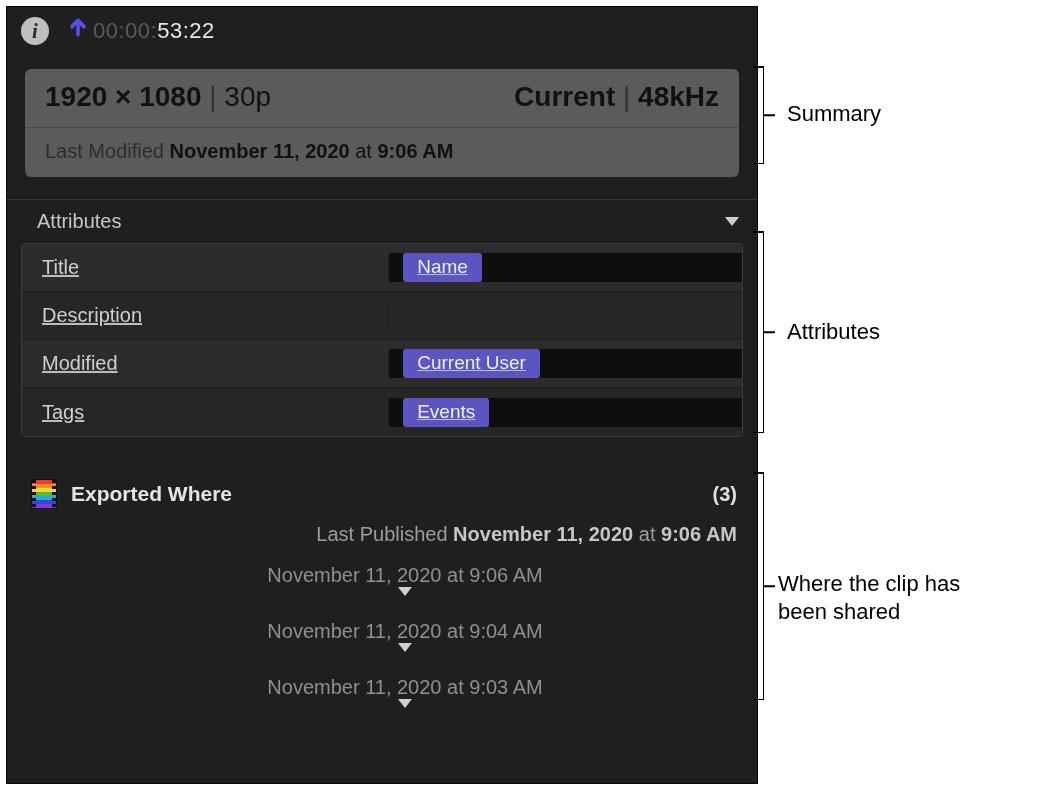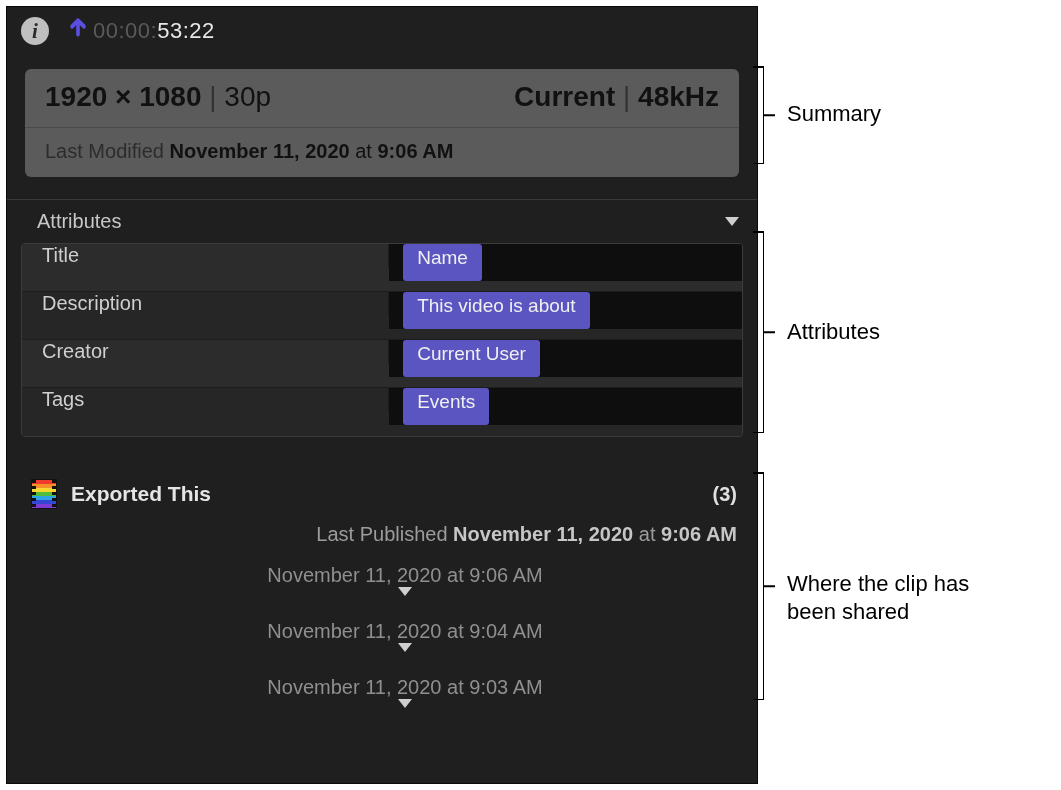--- a/index.html
+++ b/index.html
@@ -106,24 +106,25 @@
     }
 
     .attributes-table {
       margin: 2px 14px 0 14px;
       border: 1px solid #3c3c3c;
       border-radius: 4px;
       overflow: hidden;
     }
     .attr-row {
       display: flex;
-      align-items: flex-start;
+      align-items: center;
       height: 48px;
       background: #2c2c2c;
       border-bottom: 1px solid #1d1d1d;
+      text-decoration: underline;
     }
     .attr-row:nth-child(even) { background: #262626; }
     .attr-row:last-child { border-bottom: none; }
     .attr-label-cell {
       width: 51%;
       display: flex;
       align-items: center;
       padding-left: 20px;
       color: #cfcfcf;
       font-size: 20px;
@@ -133,21 +134,21 @@
       flex: 1;
       display: flex;
       align-items: center;
       background: #0e0e0e;
       padding-left: 14px;
     }
     .token {
       background: #5a55c0;
       color: #f0f0f0;
       font-size: 19px;
-      padding: 3px 14px 12px 14px;
+      padding: 3px 14px 4px 14px;
       border-radius: 3px;
       white-space: nowrap;
     }
 
     .exported-section {
       margin-top: 42px;
       padding: 0 20px 0 24px;
     }
     .exported-header {
       display: flex;
@@ -294,42 +295,39 @@
 
   <div class="attributes-table">
     <div class="attr-row">
       <div class="attr-label-cell">Title</div>
       <div class="attr-value-cell">
         <span class="token">Name</span>
       </div>
     </div>
     <div class="attr-row">
       <div class="attr-label-cell">Description</div>
-      <div class="attr-value-cell">
-        <span class="token">This video is about</span>
-      </div>
     </div>
     <div class="attr-row">
-      <div class="attr-label-cell">Creator</div>
+      <div class="attr-label-cell">Modified</div>
       <div class="attr-value-cell">
         <span class="token">Current User</span>
       </div>
     </div>
     <div class="attr-row">
       <div class="attr-label-cell">Tags</div>
       <div class="attr-value-cell">
         <span class="token">Events</span>
       </div>
     </div>
   </div>
 
   <div class="exported-section">
     <div class="exported-header">
       <div class="film-icon"></div>
-      <span>Exported This</span>
+      <span>Exported Where</span>
       <span class="exported-count">(3)</span>
     </div>
     <div class="last-published">
       <span>Last Published</span>
       <span> </span>
       <b>November 11, 2020</b>
       <span> </span><span>at</span><span> </span>
       <b>9:06 AM</b>
     </div>
     <div class="export-item">
@@ -355,14 +353,14 @@
   <div class="callout-label" style="left:24px; top:100px;">Summary</div>
 
   <div class="bracket" style="left:0; top:231px; height:202px;">
       <div class="tick"></div>
     </div>
   <div class="callout-label" style="left:24px; top:318px;">Attributes</div>
 
   <div class="bracket" style="left:0; top:472px; height:228px;">
       <div class="tick"></div>
     </div>
-  <div class="callout-label" style="left:24px; top:570px; width:200px;">Where the clip has been shared</div>
+  <div class="callout-label" style="left:15px; top:570px; width:200px;">Where the clip has been shared</div>
 </div>
 
 </body></html>

